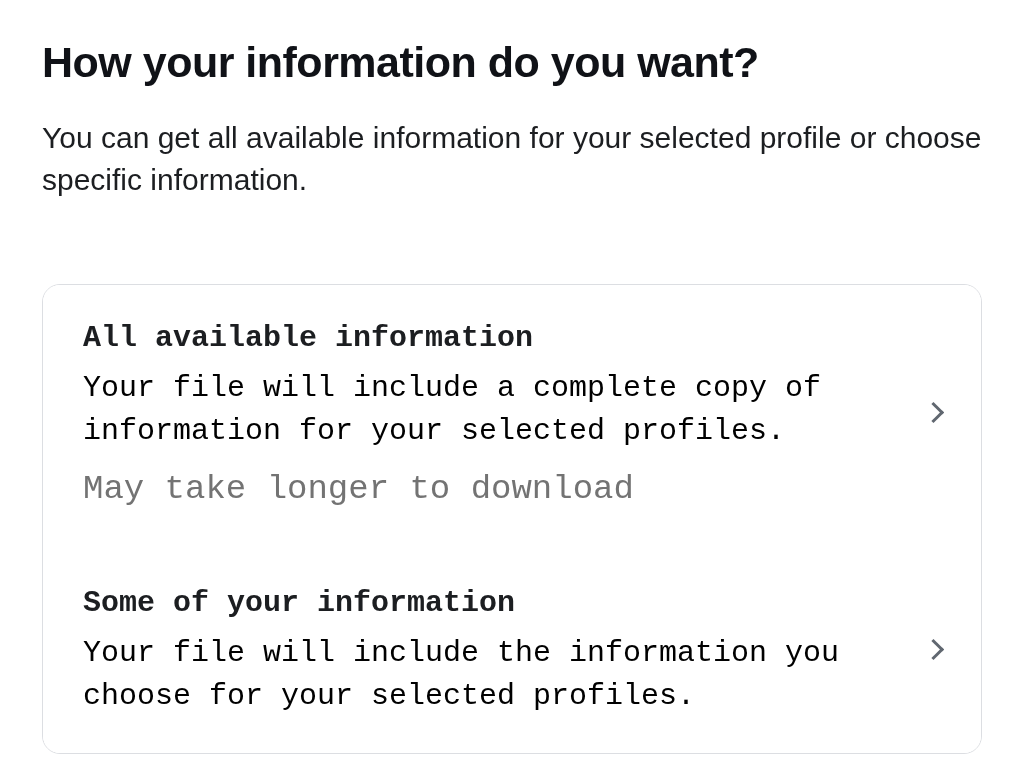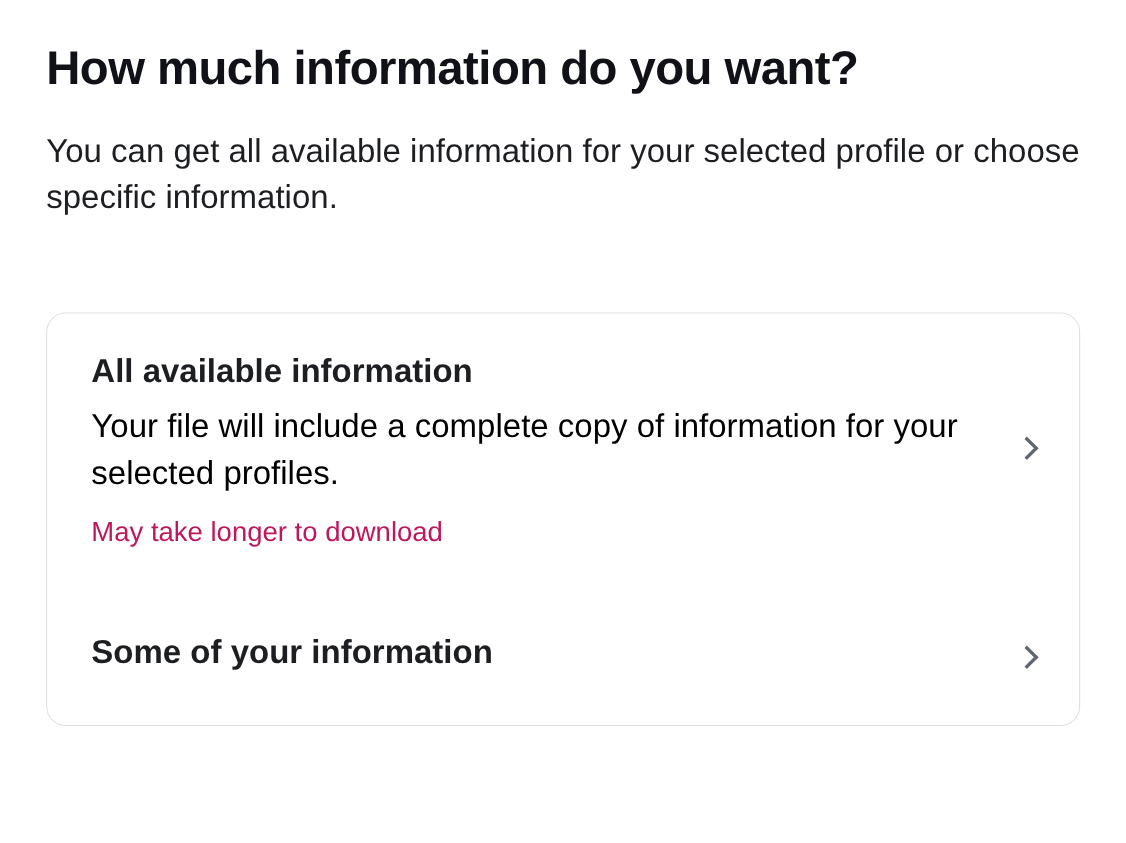--- a/index.html
+++ b/index.html
@@ -34,20 +34,21 @@
       padding: 0;
       overflow: hidden;
     }
     .option-row {
       display: flex;
       align-items: center;
       justify-content: space-between;
       padding: 36px 40px 36px 40px;
       cursor: pointer;
       background: #fff;
+      font-family: Liberation Mono, monospace;
     }
     .option-row:first-child {
       padding-bottom: 30px;
     }
     .option-row:last-child {
       padding-top: 48px;
       justify-content: center;
     }
     .option-content {
       flex: 1;
@@ -59,60 +60,61 @@
       color: #1c1e21;
       margin-bottom: 12px;
     }
     .option-desc {
       font-size: 30px;
       font-weight: 400;
       color: #000000;
       line-height: 1.42;
     }
     .option-note {
-      font-size: 25px;
+      font-size: 34px;
       font-weight: 400;
-      color: #be185d;
+      color: #737373;
       margin-top: 18px;
     }
     .chevron-box {
       flex-shrink: 0;
       align-self: center;
       color: #606770;
     }
     .chevron {
       display: inline-block;
       width: 15px;
       height: 15px;
       border-top: 3px solid #606770;
       border-right: 3px solid #606770;
       transform: rotate(45deg);
     }
   </style>
 </head>
 <body>
 
-<h1 class="page-title">How much information do you want?</h1>
+<h1 class="page-title">How your information do you want?</h1>
 <p class="page-subtitle">You can get all available information for your selected profile or choose specific information.</p>
 
 <div class="options-card">
 
   <div class="option-row">
     <div class="option-content">
       <div class="option-title">All available information</div>
       <div class="option-desc">Your file will include a complete copy of information for your selected profiles.</div>
       <div class="option-note">May take longer to download</div>
     </div>
     <div class="chevron-box">
       <span class="chevron"></span>
     </div>
   </div>
 
   <div class="option-row">
     <div class="option-content">
       <div class="option-title">Some of your information</div>
+      <div class="option-desc">Your file will include the information you choose for your selected profiles.</div>
     </div>
     <div class="chevron-box">
       <span class="chevron"></span>
     </div>
   </div>
 
 </div>
 
 </body></html>

